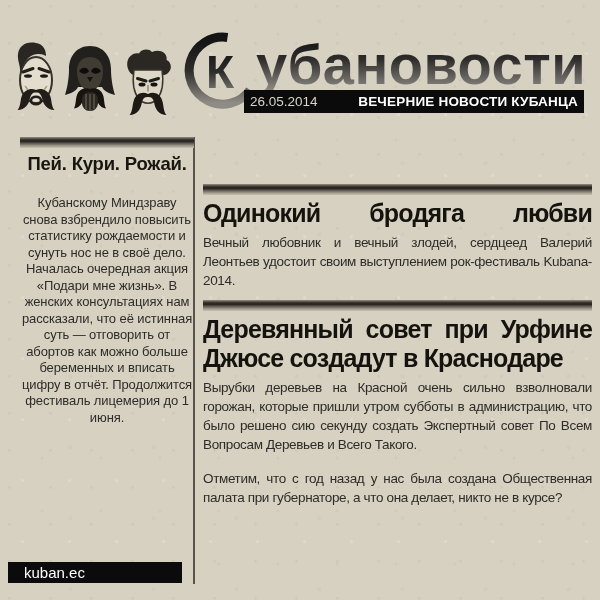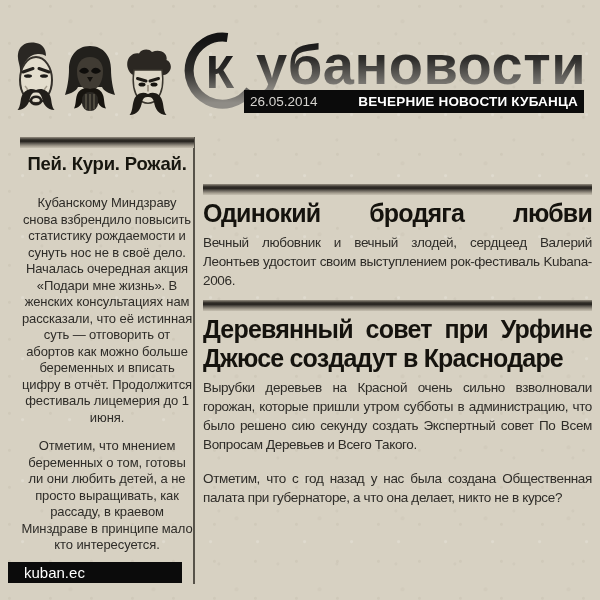--- a/index.html
+++ b/index.html
@@ -129,32 +129,31 @@
   <span class="date">26.05.2014</span>
   <span class="tagline">ВЕЧЕРНИЕ НОВОСТИ КУБАНЦА</span>
 </div>
 
 <div class="vrule"></div>
 
 <div class="sidebar">
   <div class="gradbar"></div>
   <h2>Пей. Кури. Рожай.</h2>
   <p>Кубанскому Миндзраву снова взбрендило повысить статистику рождаемости и сунуть нос не в своё дело. Началась очередная акция «Подари мне жизнь». В женских консультациях нам рассказали, что её истинная суть — отговорить от абортов как можно больше беременных и вписать цифру в отчёт. Продолжится фестиваль лицемерия до 1 июня.</p>
-  <p>Отметим, что мнением беременных о том, готовы ли они любить детей, а не просто выращивать, как рассаду, в краевом Минздраве в принципе мало кто интересуется.</p>
 </div>
 <div class="sitebox">kuban.ec</div>
 
 <div class="main">
   <div class="gradbar"></div>
 
   <div class="article">
     <div class="headline">
       <div class="l1">Одинокий бродяга любви</div>
     </div>
-    <p>Вечный любовник и вечный злодей, сердцеед Валерий Леонтьев удостоит своим выступлением рок-фестиваль Kubana-2006.</p>
+    <p>Вечный любовник и вечный злодей, сердцеед Валерий Леонтьев удостоит своим выступлением рок-фестиваль Kubana-2014.</p>
   </div>
 
   <div class="gradbar sep2"></div>
 
   <div class="article">
     <div class="headline">
       <div class="l1">Деревянный совет при Урфине</div>
       <div class="l2">Джюсе создадут в Краснодаре</div>
     </div>
     <p>Вырубки деревьев на Красной очень сильно взволновали горожан, которые пришли утром субботы в администрацию, что было решено сию секунду создать Экспертный совет По Всем Вопросам Деревьев и Всего Такого.</p>

